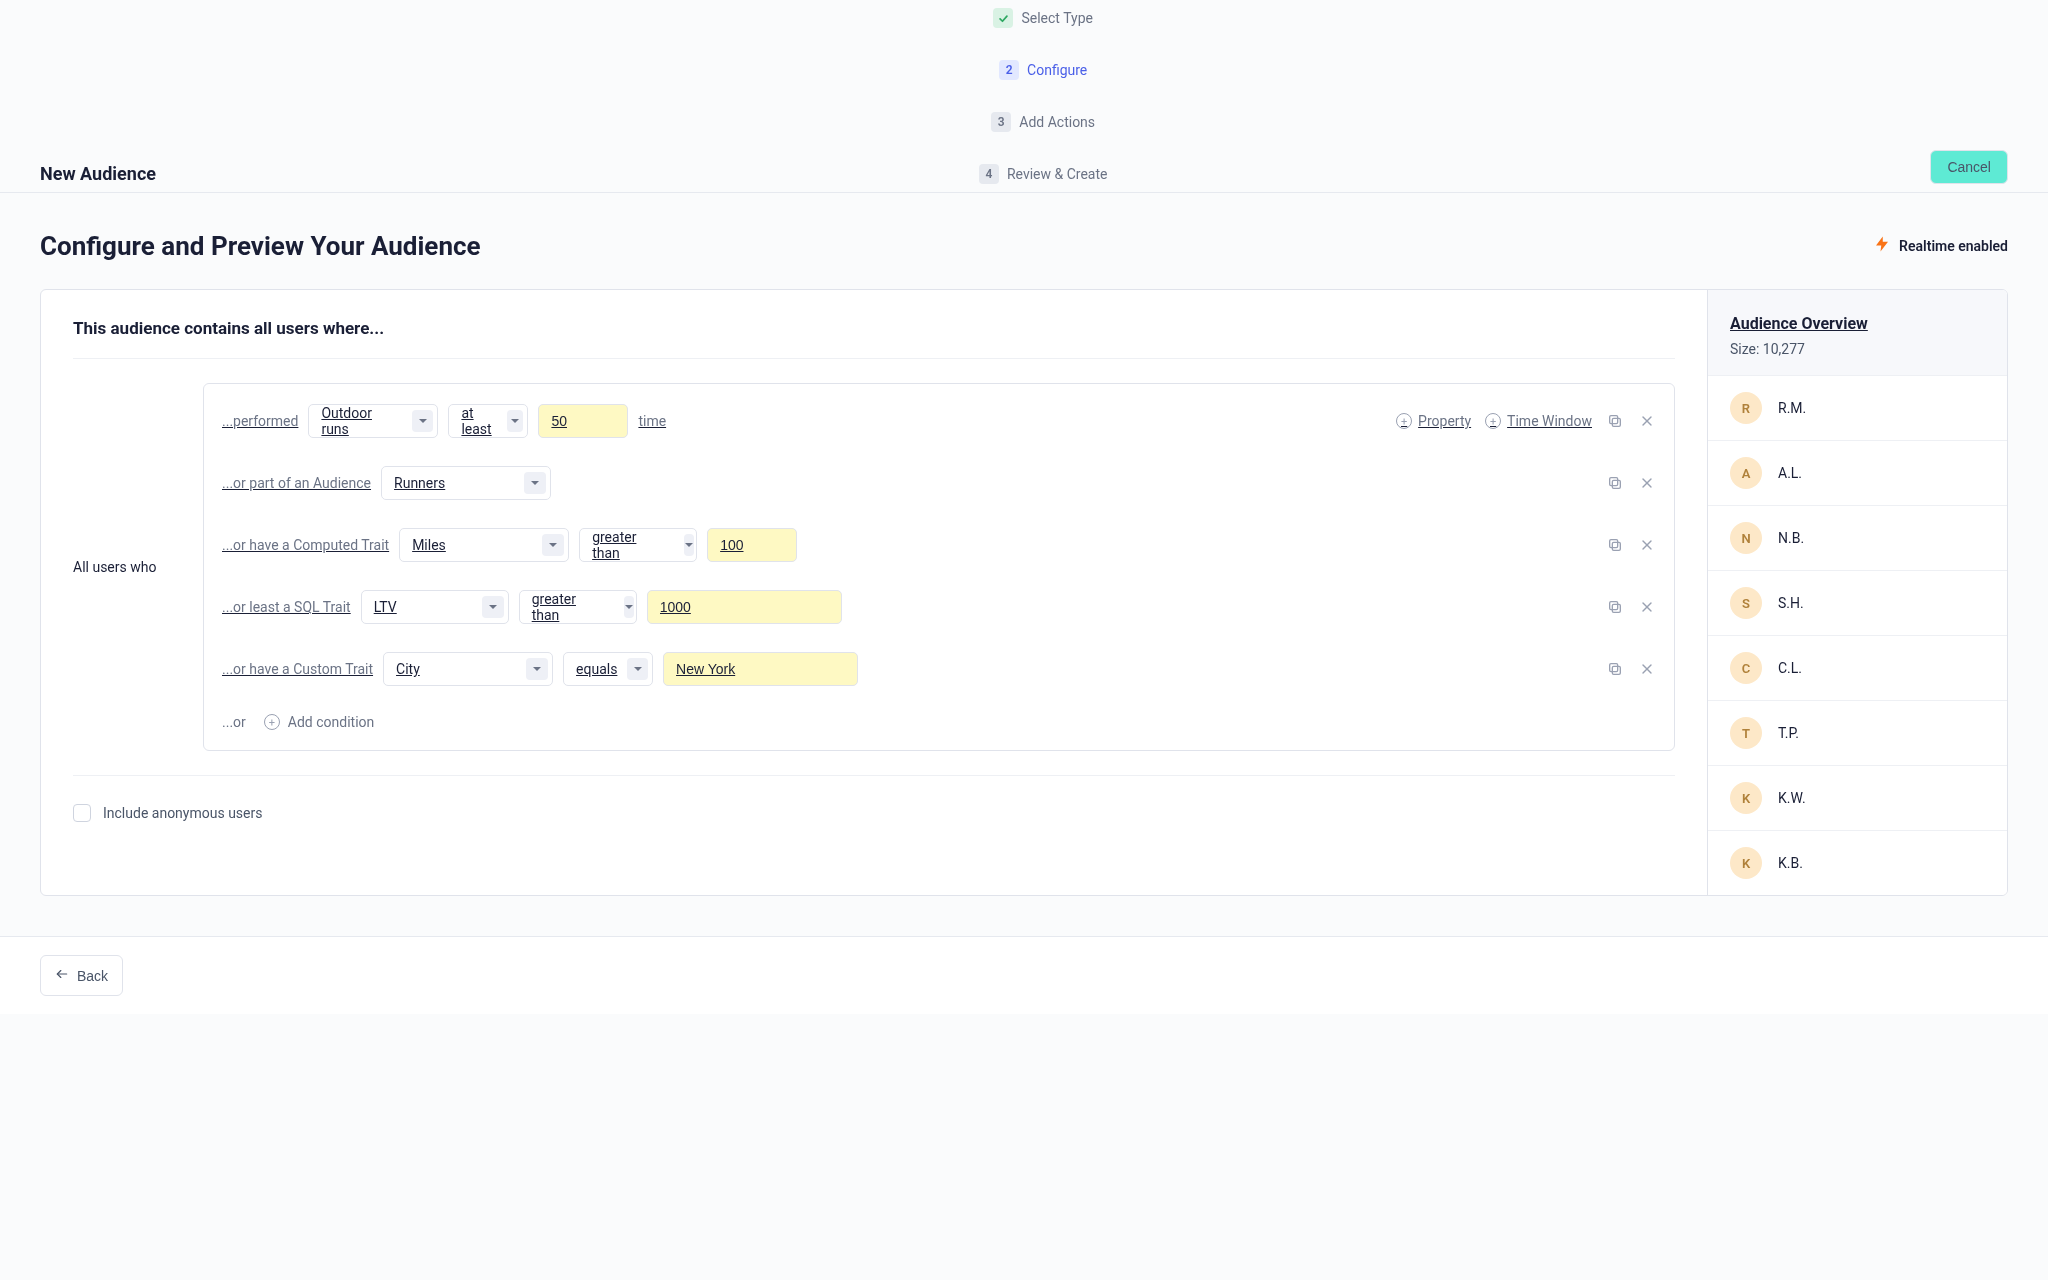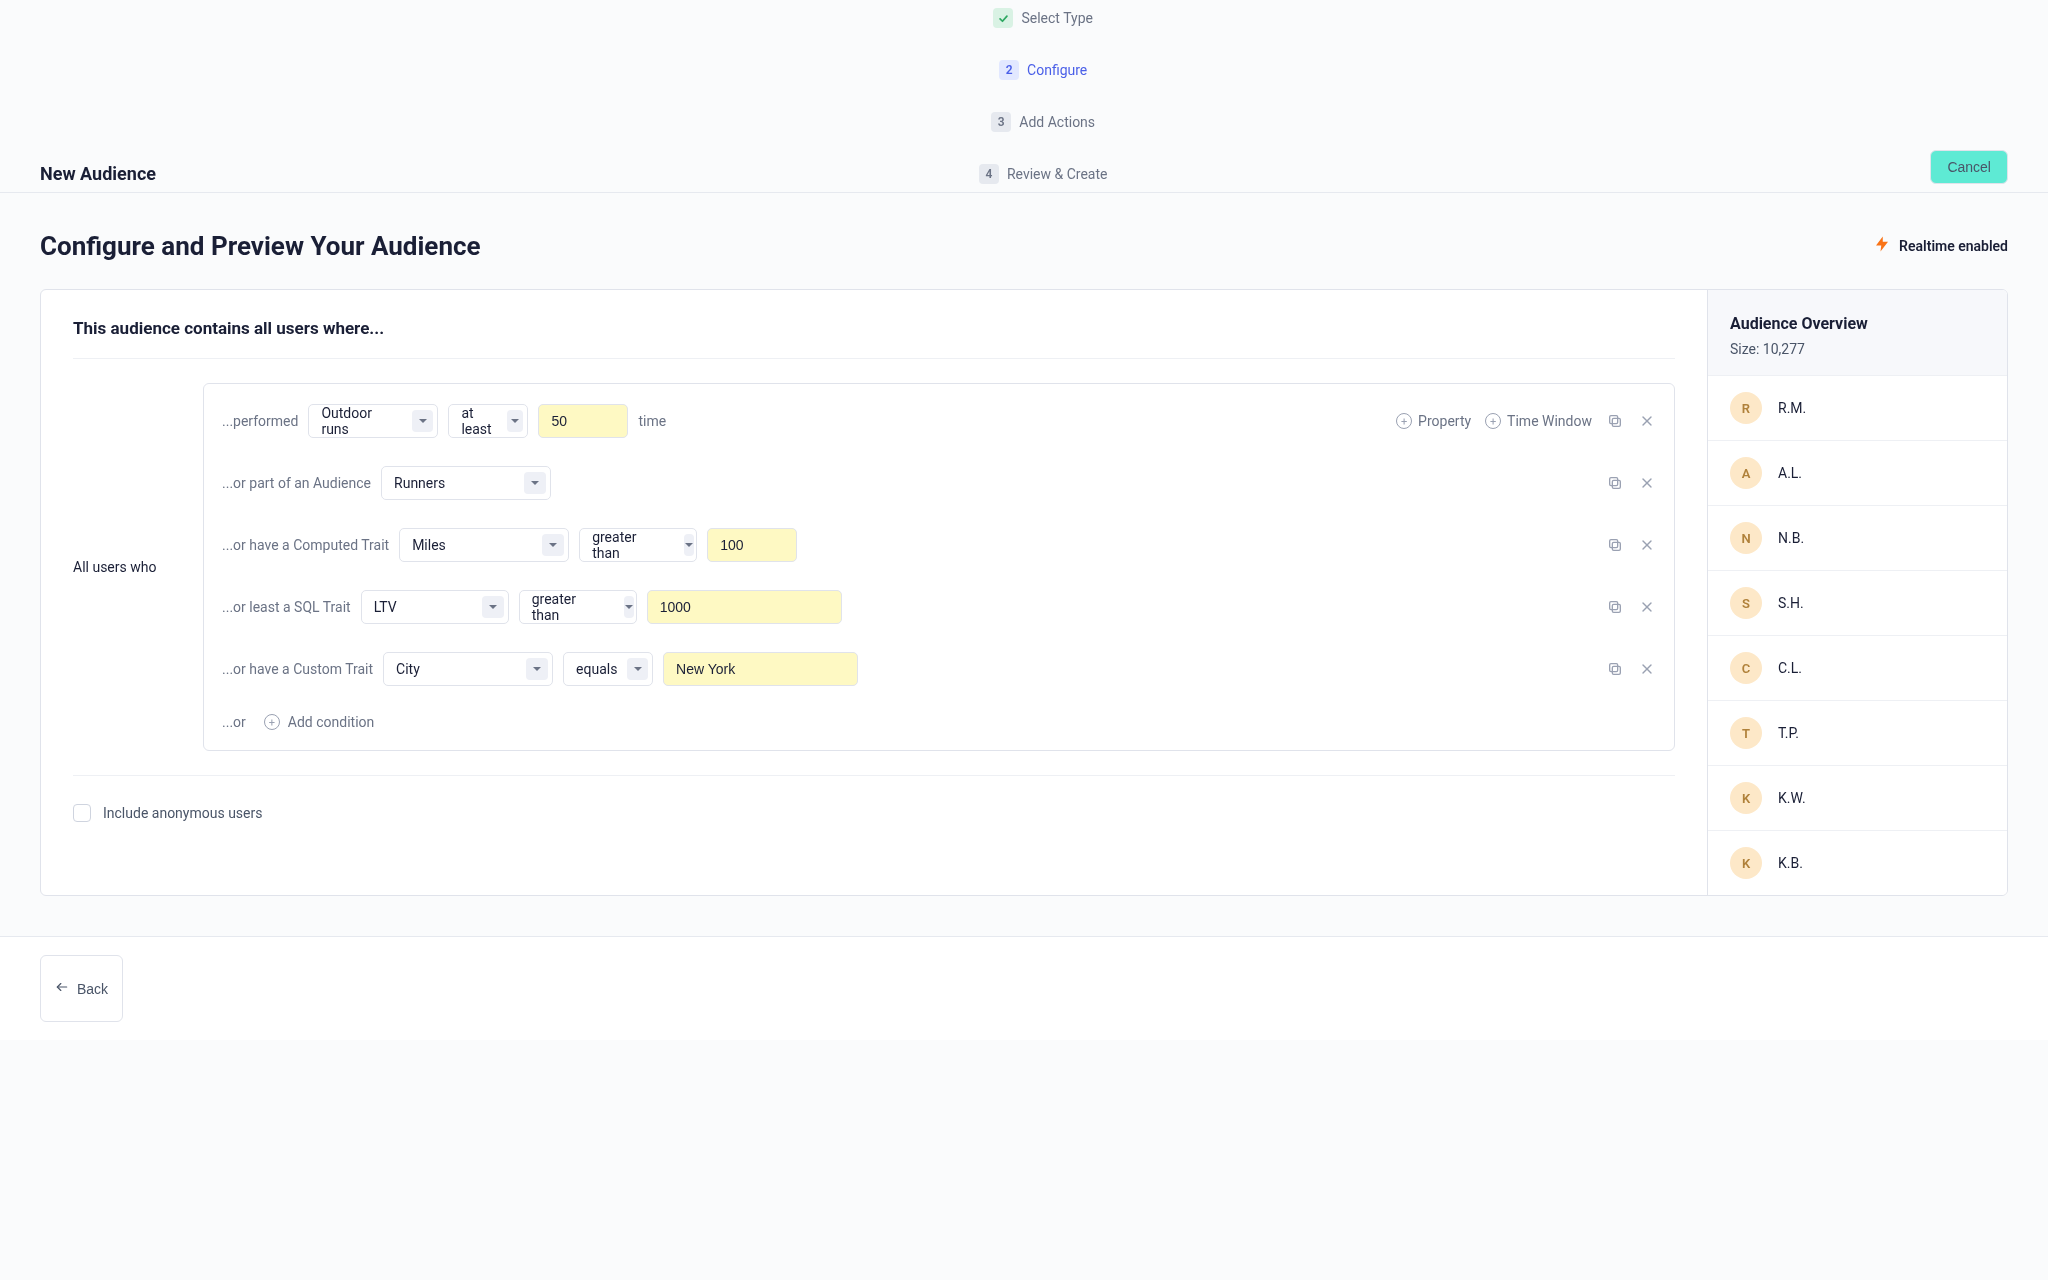--- a/index.html
+++ b/index.html
@@ -128,20 +128,21 @@
     flex: 1;
     border: 1px solid #e0e3eb;
     border-radius: 6px;
     padding: 6px 0;
   }
   .cond-row {
     display: flex;
     align-items: center;
     gap: 10px;
     padding: 14px 18px;
+    text-decoration: underline;
   }
   .cond-label {
     color: #6b7385;
     font-size: 14px;
     white-space: nowrap;
   }
   .select {
     display: inline-flex;
     align-items: center;
     justify-content: space-between;
@@ -244,20 +245,21 @@
   }
   .overview-head {
     padding: 24px 22px 18px;
     background: #f7f8fb;
   }
   .overview-title {
     font-size: 16px;
     font-weight: 700;
     color: #1a1f36;
     margin-bottom: 8px;
+    text-decoration: underline;
   }
   .overview-size { color: #4a5568; }
   .user-row {
     display: flex;
     align-items: center;
     gap: 16px;
     padding: 16px 22px;
     border-top: 1px solid #eef0f4;
   }
   .avatar {
@@ -279,21 +281,21 @@
     display: flex;
     background: #fff;
   }
   .back-btn {
     display: inline-flex;
     align-items: center;
     gap: 8px;
     background: #fff;
     border: 1px solid #e0e3eb;
     border-radius: 6px;
-    padding: 24px 14px;
+    padding: 11px 14px;
     font-size: 14px;
     color: #4a5568;
     cursor: pointer;
   }
   .time-text { color: #6b7385; }
 </style>
 </head>
 <body>
 
 <div class="header">

